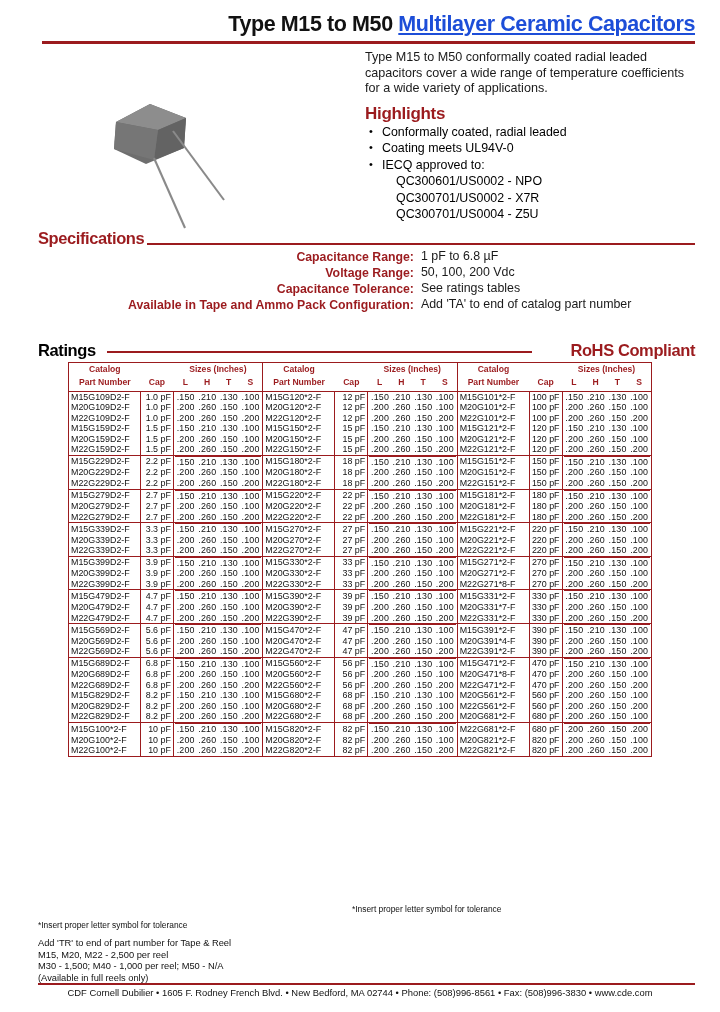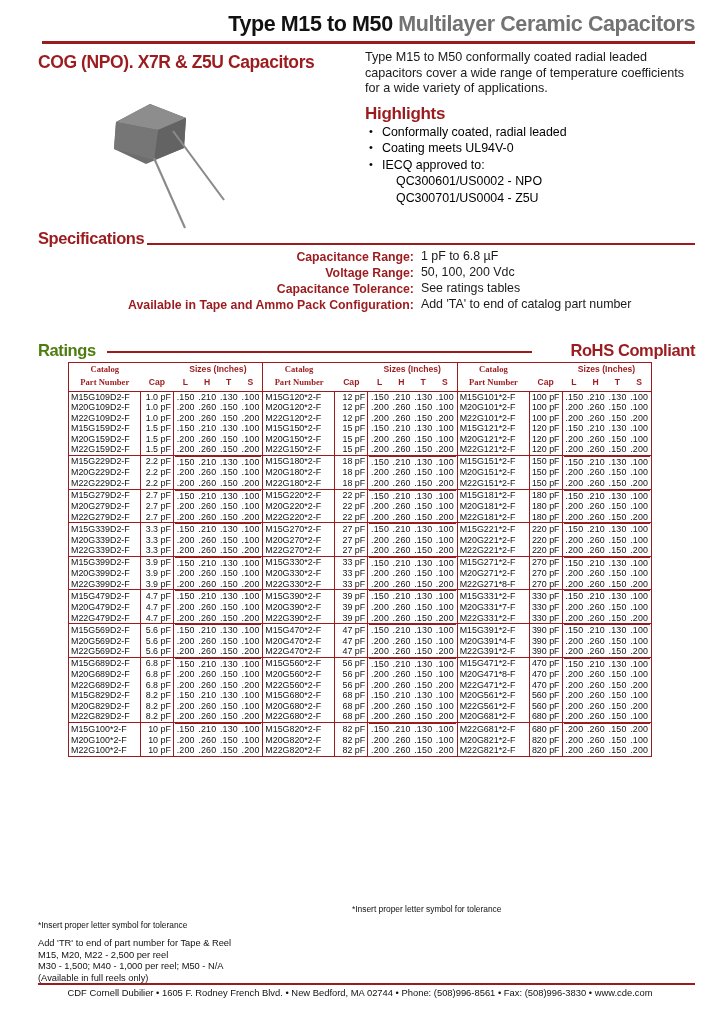--- a/index.html
+++ b/index.html
@@ -10,21 +10,21 @@
   }
   .page{position:absolute;left:0;top:0;width:720px;height:1012px;}
 
   
   .hdr-title{
     position:absolute;left:40px;top:12px;width:655px;
     text-align:right;font-size:21.5px;font-weight:bold;
     letter-spacing:-0.4px;white-space:nowrap;
   }
   .hdr-title .black{color:#121212;}
-  .hdr-title .red{color:#737373;}
+  .hdr-title .red{color:#1d4ed8;text-decoration:underline;}
   .hdr-rule{
     position:absolute;left:42px;top:41px;width:653px;height:3px;background:#9B1B1E;
   }
   .subtitle{
     position:absolute;left:38px;top:52px;width:330px;
     color:#9B1B1E;font-size:17.5px;font-weight:bold;letter-spacing:-0.4px;
   }
 
   .intro{
     position:absolute;left:365px;top:50px;width:325px;
@@ -50,21 +50,21 @@
   .spec-rule{position:absolute;left:38px;top:243px;width:657px;height:2px;background:#9B1B1E;}
   .spec-tbl{position:absolute;left:38px;top:248px;width:660px;font-size:12px;}
   .spec-tbl table{border-collapse:collapse;width:100%;}
   .spec-tbl td.lbl{
     text-align:right;color:#9B1B1E;font-weight:bold;font-size:12.3px;
     padding:0 6px 0 0;white-space:nowrap;height:15.5px;vertical-align:bottom;
   }
   .spec-tbl td.val{text-align:left;font-size:12.4px;color:#1a1a1a;white-space:nowrap;vertical-align:bottom;}
 
   
-  .ratings-h{position:absolute;left:38px;top:341px;color:#4d7c0f;font-size:16.5px;font-weight:bold;letter-spacing:-0.4px;}
+  .ratings-h{position:absolute;left:38px;top:341px;color:#000000;font-size:16.5px;font-weight:bold;letter-spacing:-0.4px;}
   .ratings-rule{position:absolute;left:107px;top:351px;width:425px;height:1.6px;background:#9B1B1E;}
   .rohs{position:absolute;right:25px;top:341px;color:#9B1B1E;font-size:16.5px;font-weight:bold;letter-spacing:-0.4px;}
 
   
   .tblwrap{position:absolute;left:68px;top:362px;width:584px;}
   .outer{border:1.3px solid #9B1B1E;}
   .tc-title{
     text-align:center;color:#9B1B1E;font-size:9.3px;font-weight:bold;
     line-height:10.6px;padding:2px 0 2.5px;border-bottom:1.3px solid #9B1B1E;
   }
@@ -75,21 +75,21 @@
   .colhead table{width:100%;border-collapse:collapse;color:#9B1B1E;font-size:8.6px;font-weight:bold;}
   .colhead td{text-align:center;line-height:9.8px;}
   .dt{width:100%;border-collapse:collapse;font-size:8.9px;color:#111;}
   .dt td{line-height:10.55px;height:10.55px;padding:0;white-space:nowrap;}
   .dt td.pn{padding-left:2px;width:37%;}
   .dt td.cap{text-align:right;padding-right:2px;width:17%;border-left:1px solid #9B1B1E;}
   .dt td.dim{text-align:center;padding:0 1px;width:46%;border-left:1px solid #9B1B1E;letter-spacing:0.2px;}
   .dt tr.grp td{border-top:1px solid #9B1B1E;}
 
   
-  .ch-cat{width:37%;font-family:Liberation Serif, serif;}
+  .ch-cat{width:37%;}
   .ch-cap{width:17%;}
   .ch-dim{width:46%;}
   .dimrow td{width:25%;}
 
   
   .note-star{position:absolute;left:352px;top:904px;font-size:8.4px;color:#111;}
   .note-star2{position:absolute;left:38px;top:920px;font-size:8.4px;color:#111;}
   .notes-l{position:absolute;left:38px;top:938px;font-size:9.3px;line-height:11.6px;color:#111;}
   .notes-r{position:absolute;left:352px;top:917px;font-size:9.3px;line-height:11.6px;color:#111;}
   .notes-r .tol{white-space:pre;}
@@ -100,21 +100,20 @@
 <body>
 
 <div class="page">
 
   <div class="hdr-title">
     <span class="black">Type M15 to M50</span>
     <span class="red">Multilayer Ceramic Capacitors</span>
   </div>
   <div class="hdr-rule"></div>
 
-  <div class="subtitle">COG (NPO). X7R &amp; Z5U Capacitors</div>
 
   <div class="photo">
     <svg width="170" height="135" viewBox="0 0 170 135">
       <g>
         <path d="M6 22 L40 4 L76 18 L74 48 L36 64 L4 49 Z" fill="#6e6e6e"></path>
         <path d="M6 22 L40 4 L76 18 L48 30 Z" fill="#8d8d8d"></path>
         <path d="M48 30 L76 18 L74 48 L44 60 Z" fill="#636363"></path>
         <path d="M6 22 L48 30 L44 60 L4 49 Z" fill="#767676"></path>
         <path d="M44 58 L75 128" stroke="#8a8a8a" stroke-width="2.1" fill="none"></path>
         <path d="M63 31 L114 100" stroke="#8a8a8a" stroke-width="2.1" fill="none"></path>
@@ -131,20 +130,21 @@
     </div>
     <div class="hl-item">
       <span class="bul">•</span>
       <span>Coating meets UL94V-0</span>
     </div>
     <div class="hl-item">
       <span class="bul">•</span>
       <span>IECQ approved to:</span>
     </div>
     <div class="hl-sub">QC300601/US0002 - NPO</div>
+    <div class="hl-sub">QC300701/US0002 - X7R</div>
     <div class="hl-sub">QC300701/US0004 - Z5U</div>
   </div>
 
   <div class="spec-h">Specifications</div>
   <div class="spec-rule"></div>
   <div class="spec-tbl">
     <table>
       <tbody>
         <tr>
           <td class="lbl">Capacitance Range:</td>

